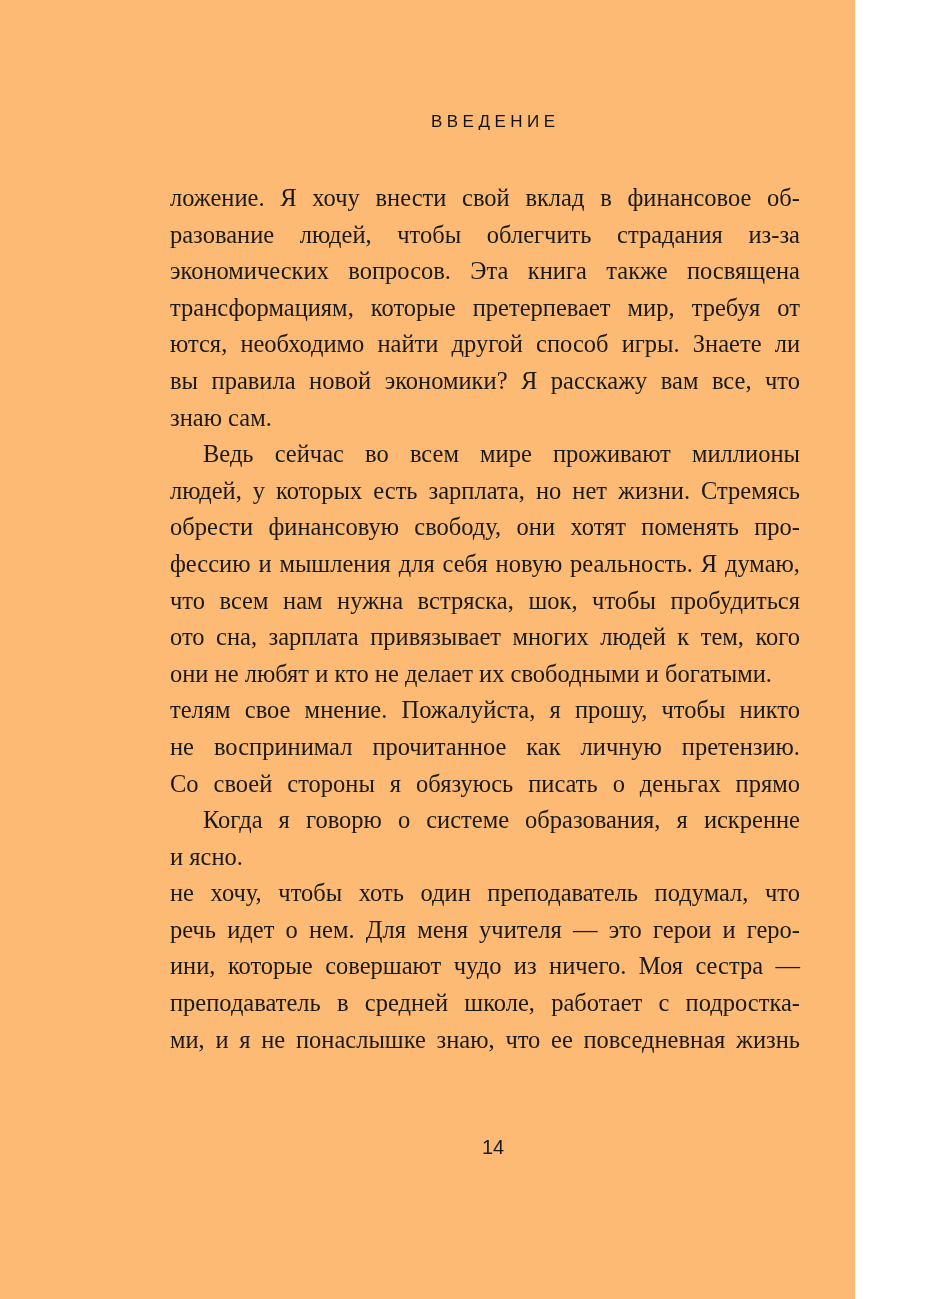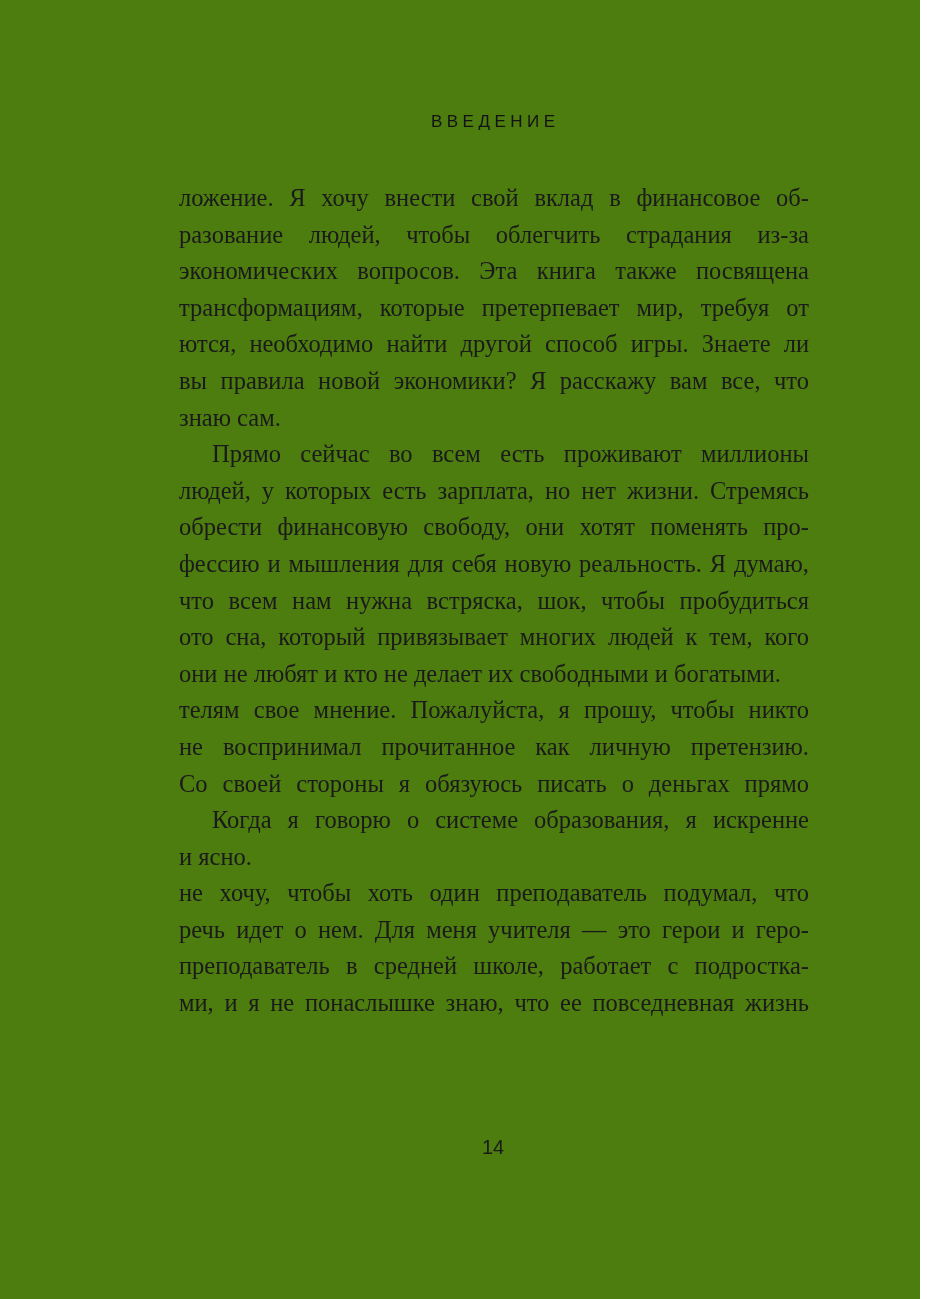--- a/index.html
+++ b/index.html
@@ -2,43 +2,43 @@
 <html><head>
 <meta charset="utf-8">
 <style>
   html, body {
     margin: 0;
     padding: 0;
     background: #ffffff;
   }
   .page {
     position: relative;
-    width: 920px;
+    width: 855px;
     height: 1299px;
-    background: #4d7c0f;
+    background: #fdba74;
     overflow: hidden;
     font-family: "Liberation Serif", "DejaVu Serif", serif;
   }
   .running-head {
     position: absolute;
     top: 112px;
     left: 178px;
     width: 630px;
     text-align: center;
     font-family: "Liberation Sans", "DejaVu Sans", sans-serif;
     font-size: 17px;
     font-weight: 400;
     letter-spacing: 4.5px;
     text-indent: 4.5px; 
     color: #121212;
   }
   .text-block {
     position: absolute;
     top: 180px;
-    left: 179px;
+    left: 170px;
     width: 630px;
     color: #1a1a1a;
   }
   .line {
     font-size: 24.5px;
     line-height: 36.6px;
     white-space: nowrap;
     text-align: justify;
     text-align-last: justify;
   }
@@ -67,32 +67,33 @@
   <div class="running-head">ВВЕДЕНИЕ</div>
 
   <div class="text-block">
       <div class="line">ложение. Я хочу внести свой вклад в финансовое об-</div>
       <div class="line">разование людей, чтобы облегчить страдания из-за</div>
       <div class="line">экономических вопросов. Эта книга также посвящена</div>
       <div class="line">трансформациям, которые претерпевает мир, требуя от</div>
       <div class="line">ются, необходимо найти другой способ игры. Знаете ли</div>
       <div class="line">вы правила новой экономики? Я расскажу вам все, что</div>
       <div class="line ragged">знаю сам.</div>
-      <div class="line indent">Прямо сейчас во всем есть проживают миллионы</div>
+      <div class="line indent">Ведь сейчас во всем мире проживают миллионы</div>
       <div class="line">людей, у которых есть зарплата, но нет жизни. Стремясь</div>
       <div class="line">обрести финансовую свободу, они хотят поменять про-</div>
       <div class="line">фессию и мышления для себя новую реальность. Я думаю,</div>
       <div class="line">что всем нам нужна встряска, шок, чтобы пробудиться</div>
-      <div class="line">ото сна, который привязывает многих людей к тем, кого</div>
+      <div class="line">ото сна, зарплата привязывает многих людей к тем, кого</div>
       <div class="line ragged">они не любят и кто не делает их свободными и богатыми.</div>
       <div class="line">телям свое мнение. Пожалуйста, я прошу, чтобы никто</div>
       <div class="line">не воспринимал прочитанное как личную претензию.</div>
       <div class="line">Со своей стороны я обязуюсь писать о деньгах прямо</div>
       <div class="line indent">Когда я говорю о системе образования, я искренне</div>
       <div class="line ragged">и ясно.</div>
       <div class="line">не хочу, чтобы хоть один преподаватель подумал, что</div>
       <div class="line">речь идет о нем. Для меня учителя — это герои и геро-</div>
+      <div class="line">ини, которые совершают чудо из ничего. Моя сестра —</div>
       <div class="line">преподаватель в средней школе, работает с подростка-</div>
       <div class="line">ми, и я не понаслышке знаю, что ее повседневная жизнь</div>
     </div>
 
   <div class="folio">14</div>
 </div>
 
 </body></html>

